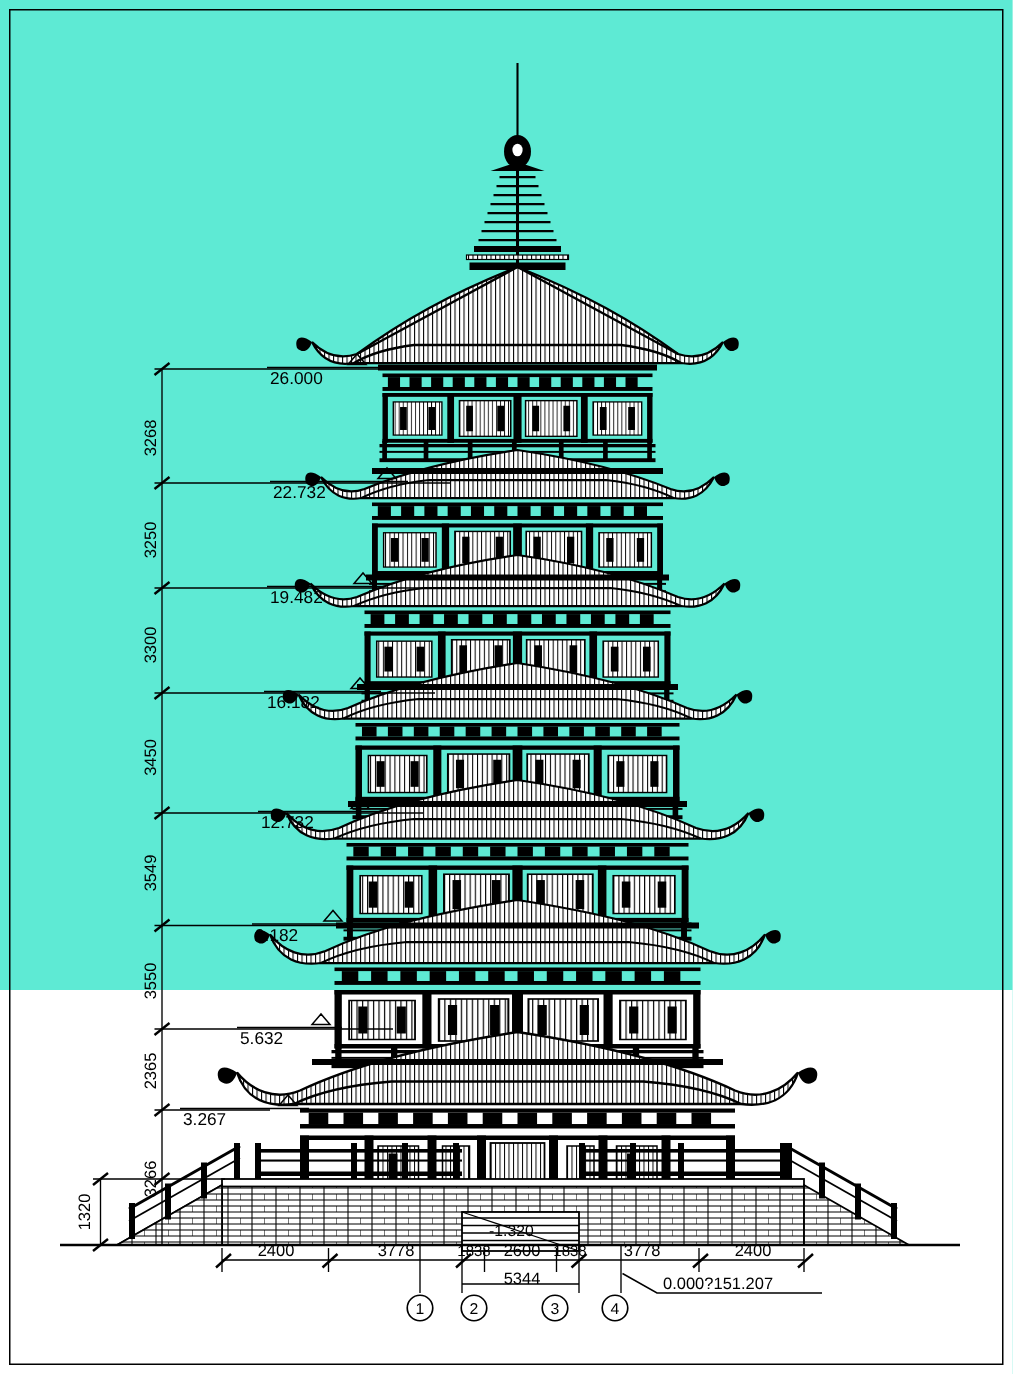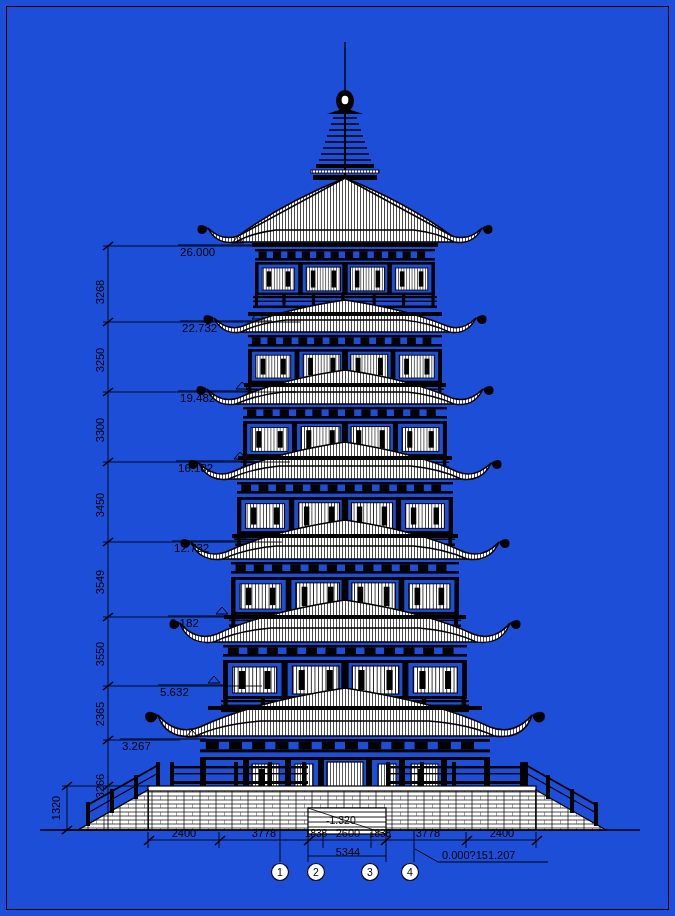--- a/index.html
+++ b/index.html
@@ -1,19 +1,19 @@
 <!DOCTYPE html>
 <html><head>
 <meta charset="utf-8">
 <title>Pagoda Elevation</title>
 <style>
   html,body{margin:0;padding:0;background:#ffffff;}
   body{width:675px;height:916px;overflow:hidden;
        font-family:"Liberation Sans",sans-serif;color:#000;}
-  #sheet{position:relative;width:675px;height:916px;background:#1d4ed8;box-sizing:border-box;}
+  #sheet{position:relative;width:675px;height:660px;background:#5eead4;box-sizing:border-box;}
   #frame{position:absolute;left:6px;top:6px;width:663px;height:904px;border:1.5px solid #000;box-sizing:border-box;}
   #cad{position:absolute;left:0;top:0;width:675px;height:916px;}
   .dimtxt{font-family:"Liberation Sans",sans-serif;}
 </style>
 </head>
 <body>
 
 <div id="sheet">
   <div id="frame"></div>
 

